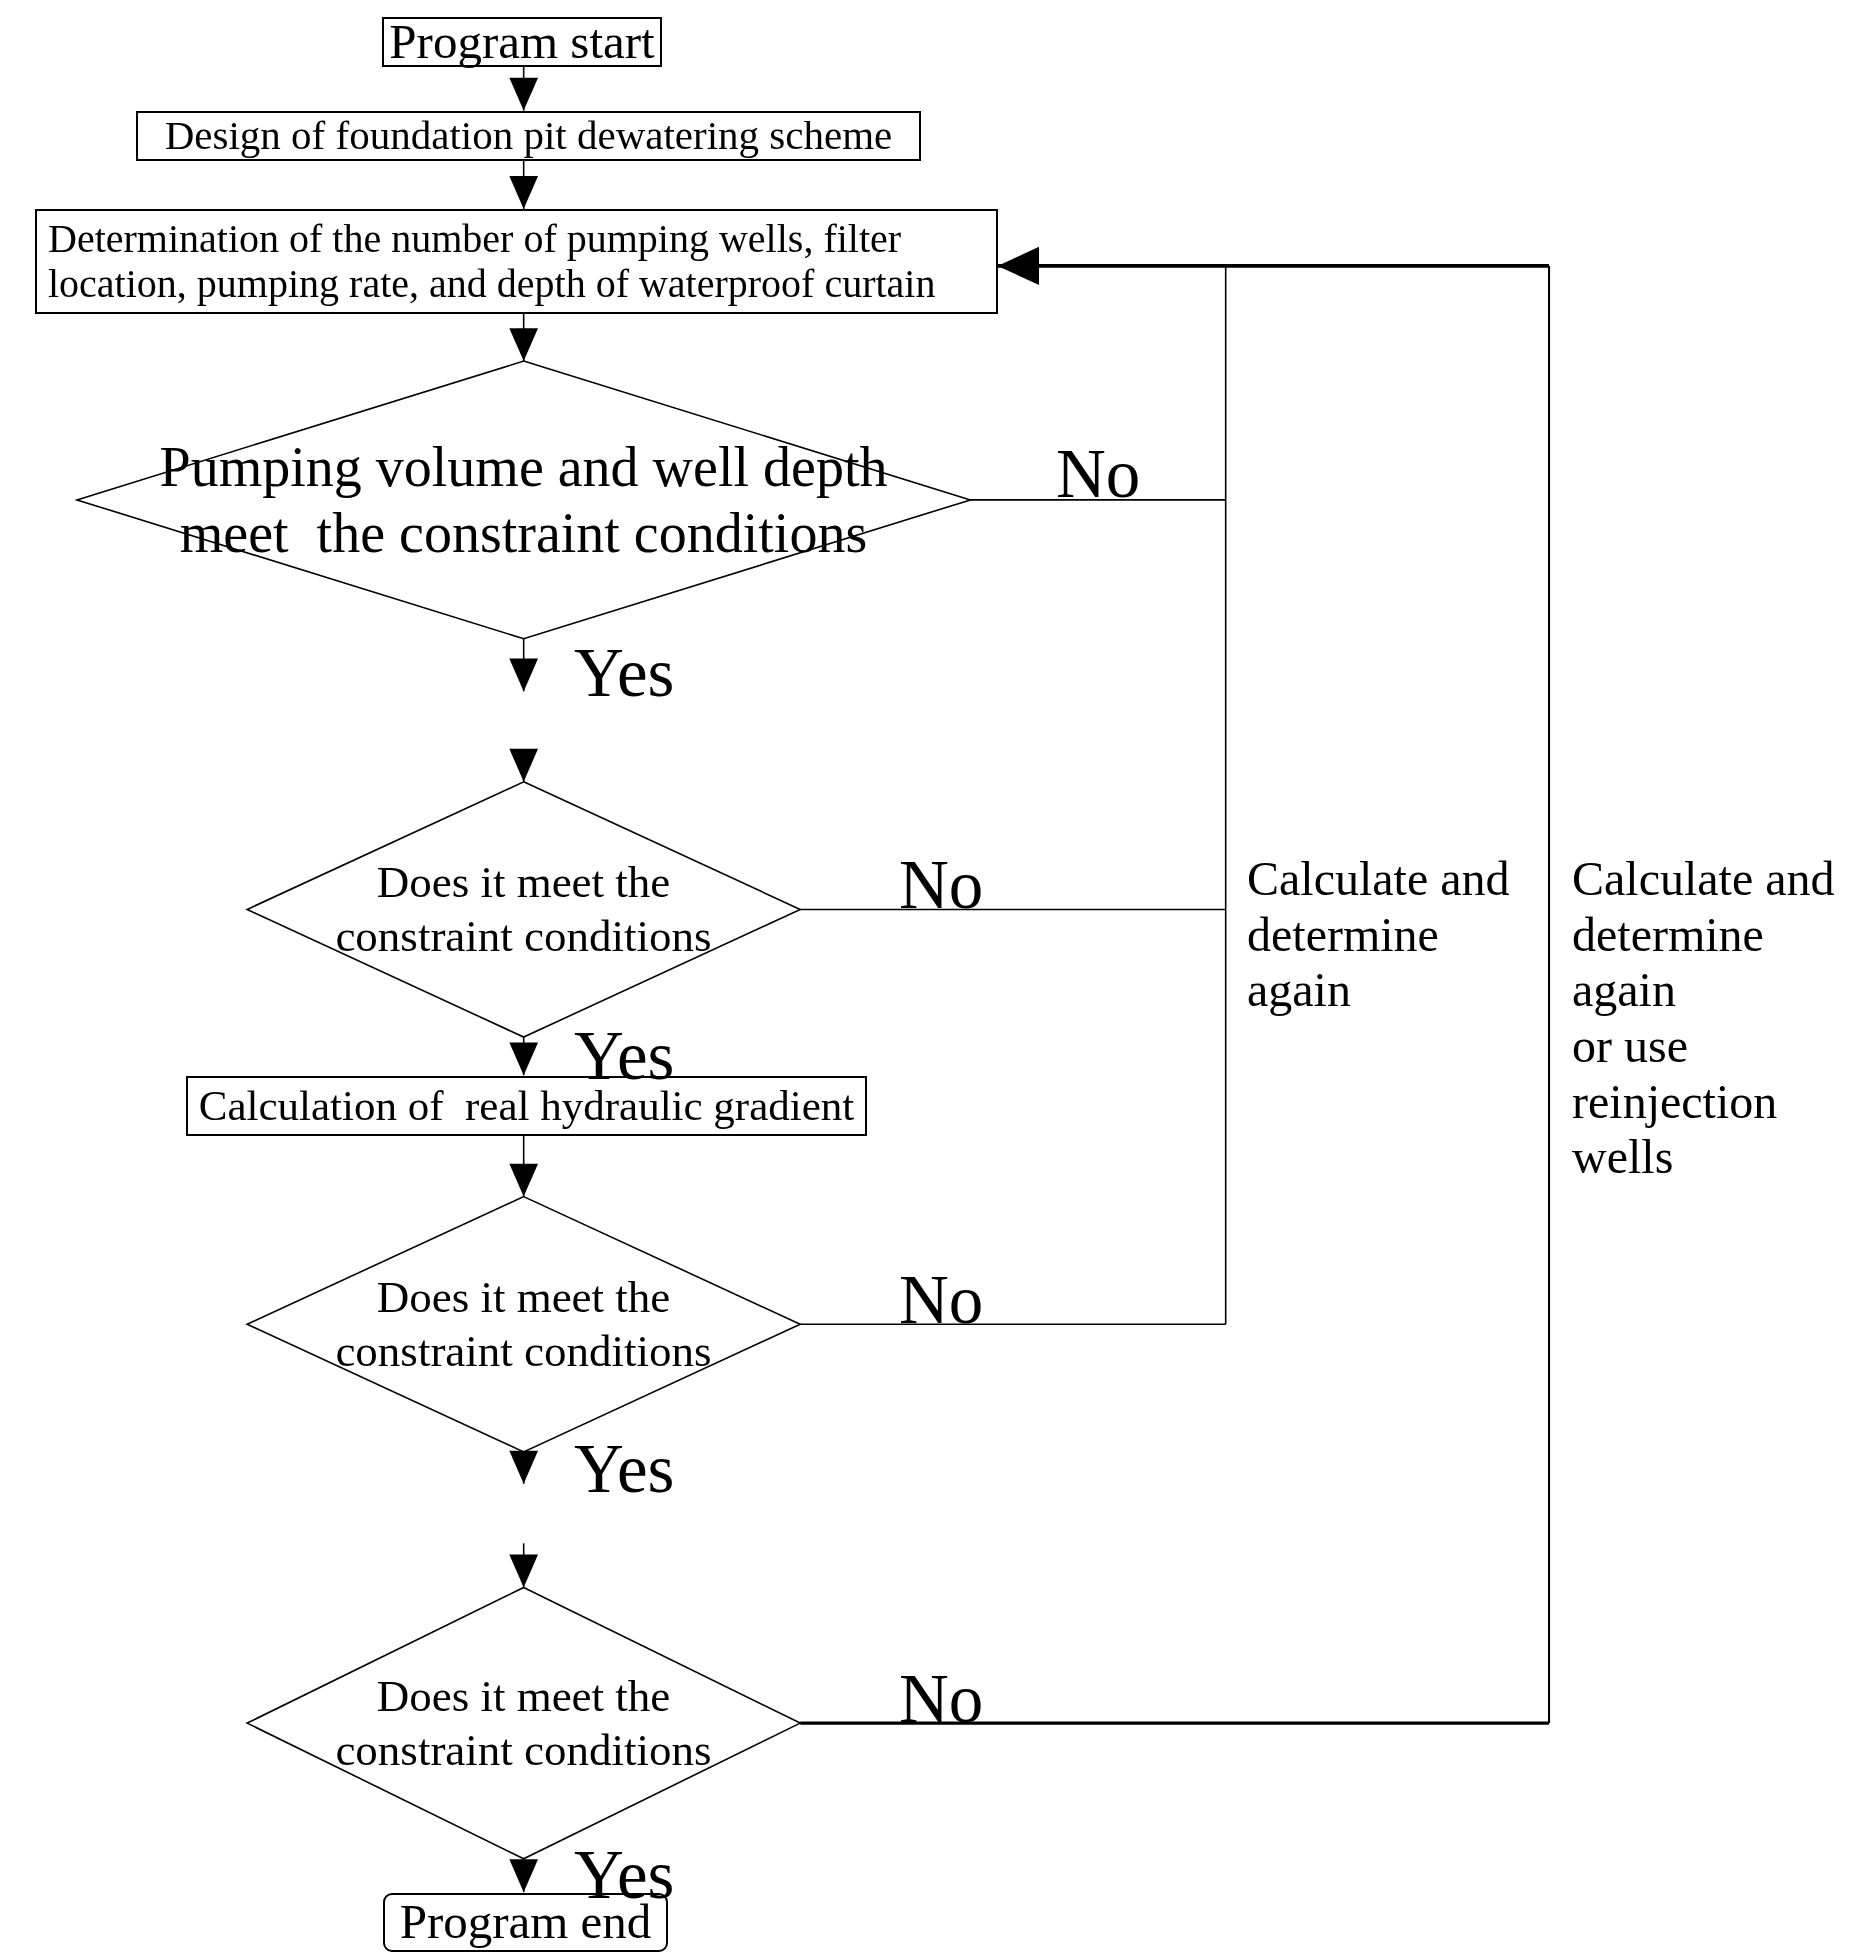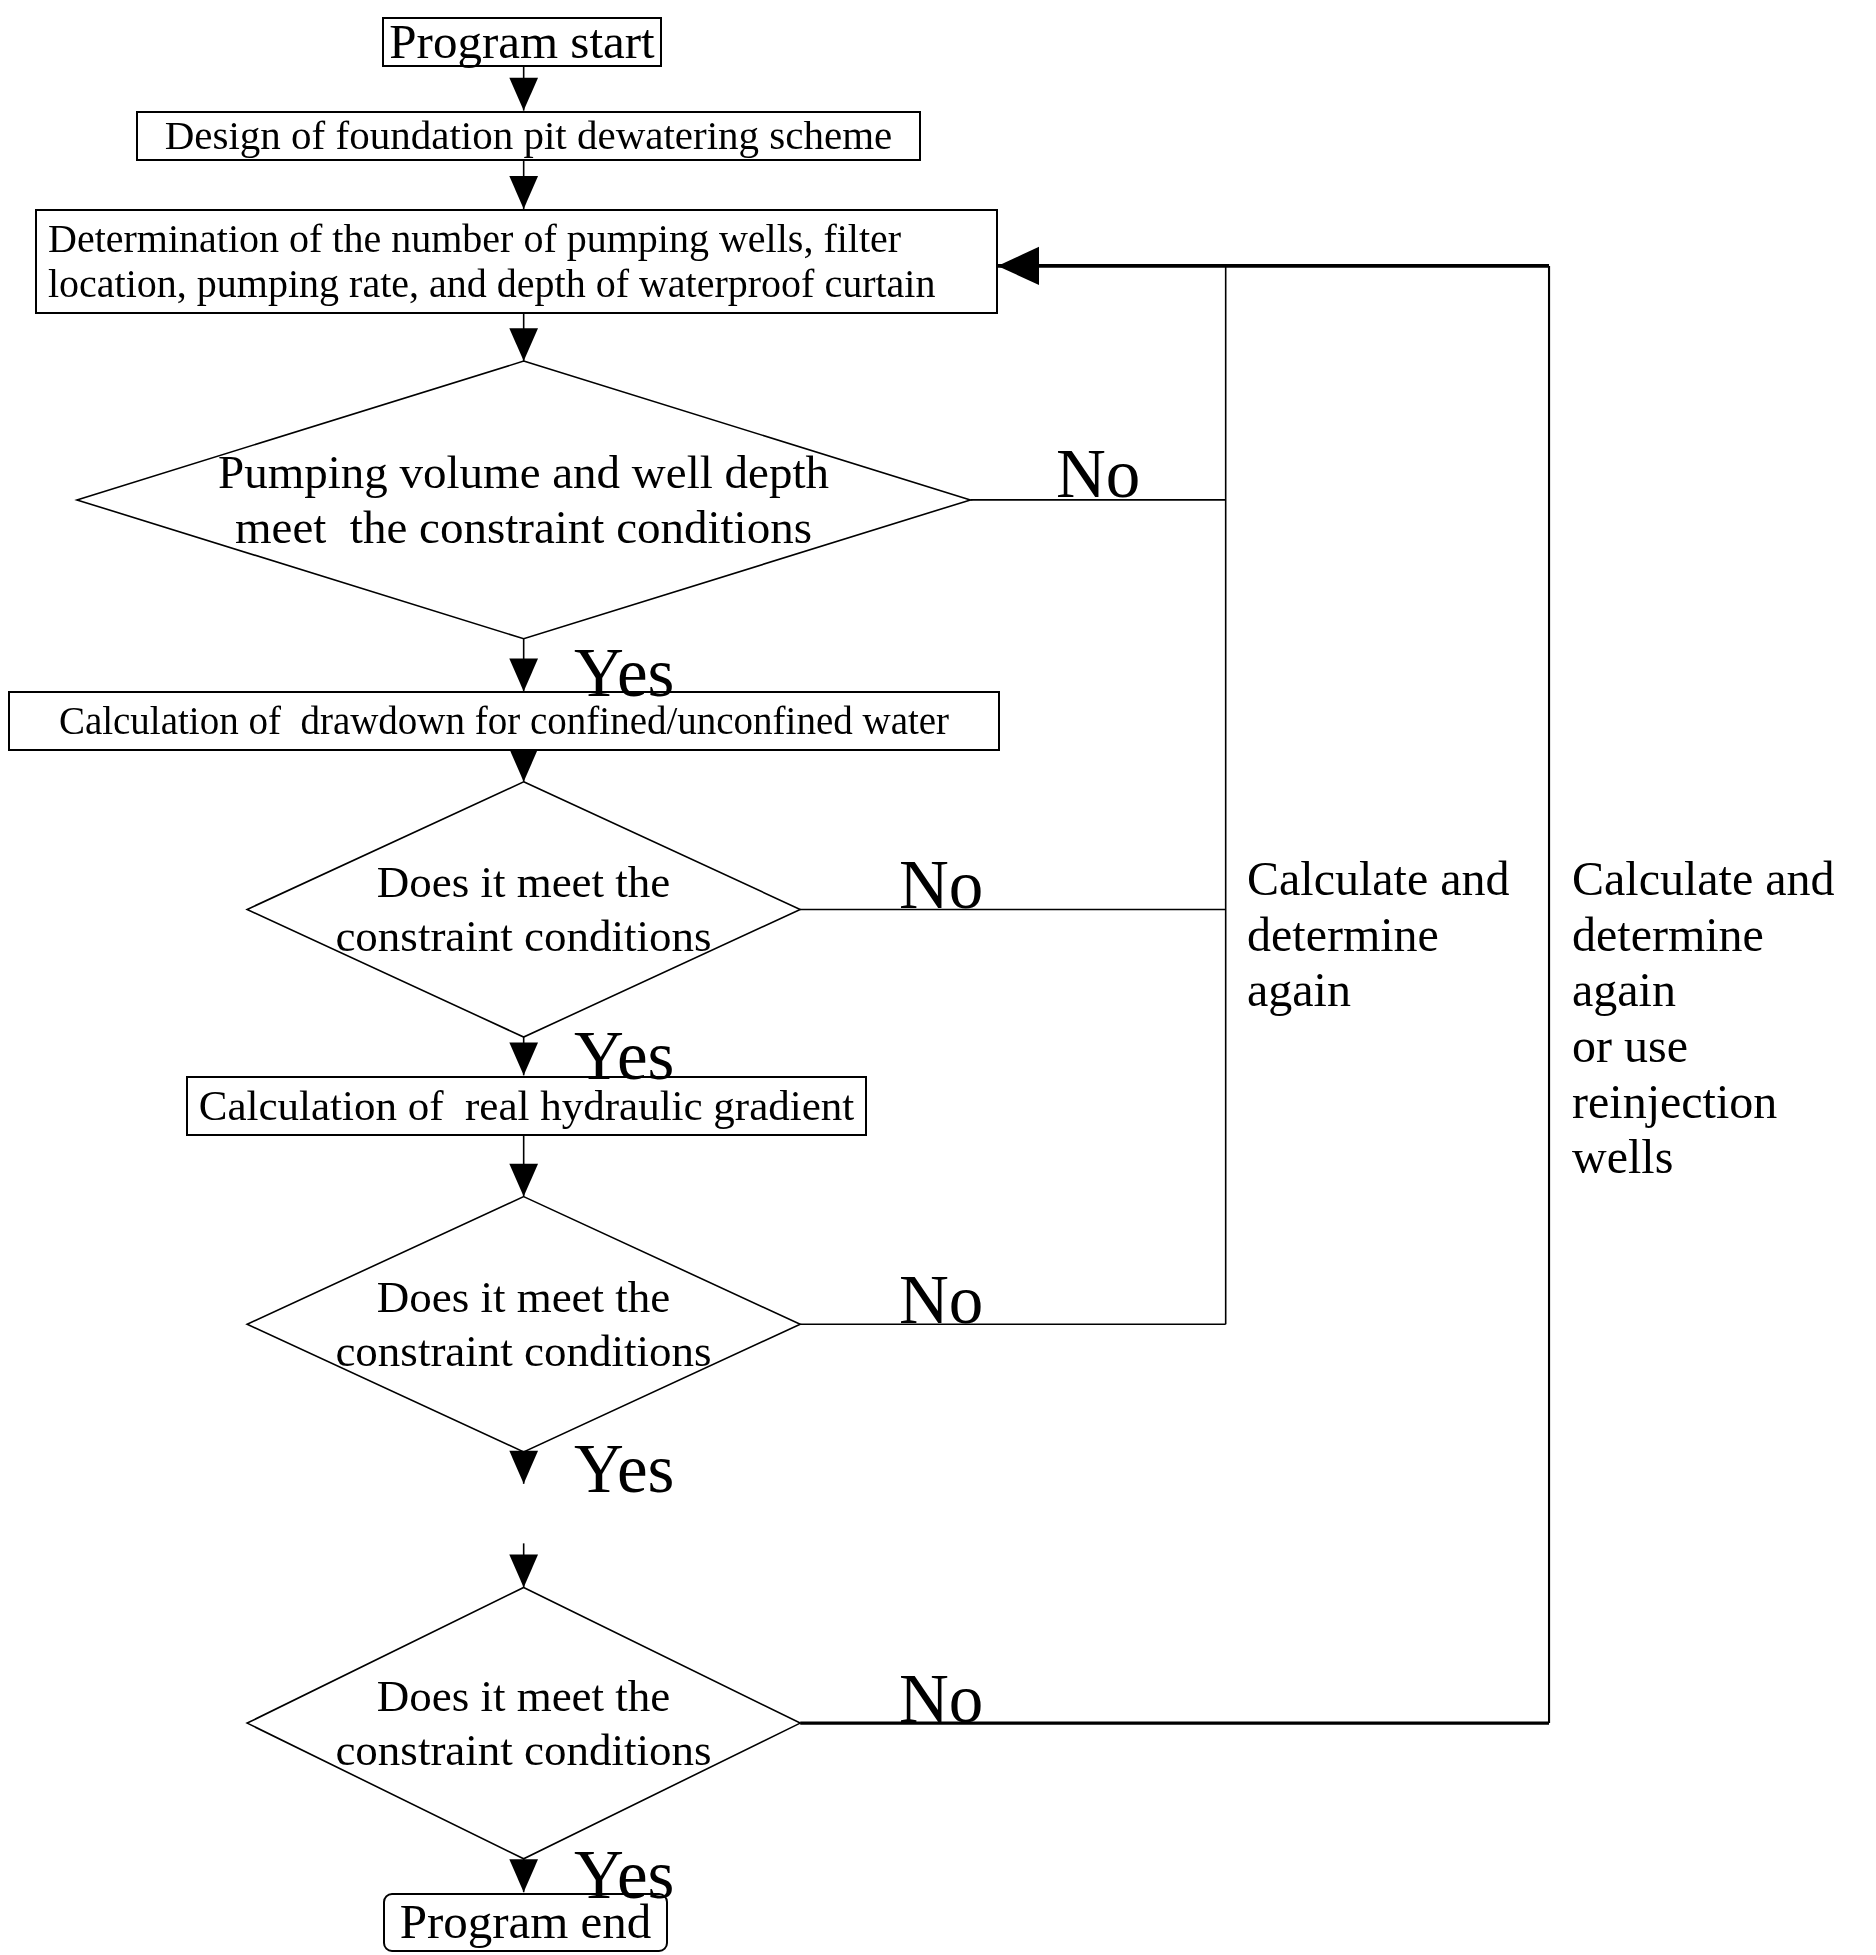--- a/index.html
+++ b/index.html
@@ -99,34 +99,31 @@
 
   <div class="node" style="left:136px;top:111px;width:785px;height:50px;font-size:41px;">
     <span>Design of foundation pit dewatering scheme</span>
   </div>
 
   <div class="node" style="left:35px;top:209px;width:963px;height:105px;font-size:40px;justify-content:flex-start;text-align:left;padding:0 11px;">
     <span>Determination of the number of pumping wells, filter
 location, pumping rate, and depth of waterproof curtain</span>
   </div>
 
-  <div class="node" style="left:8px;top:691px;width:992px;height:60px;font-size:39px;">
-    <span>Calculation of  drawdown for confined/unconfined water</span>
-  </div>
 
   <div class="node" style="left:186px;top:1076px;width:681px;height:60px;font-size:43px;">
     <span>Calculation of  real hydraulic gradient</span>
   </div>
 
 
   <div class="node" style="left:383px;top:1893px;width:285px;height:59px;font-size:49px;border-radius:9px;">
     <span>Program end</span>
   </div>
 
-  <div class="diamond-label" style="left:130px;top:361px;width:787px;height:278px;font-size:47px;padding-bottom:43px;">
+  <div class="diamond-label" style="left:130px;top:361px;width:787px;height:278px;font-size:56px;padding-bottom:43px;">
     <span>Pumping volume and well depth
 meet  the constraint conditions</span>
   </div>
 
   <div class="diamond-label" style="left:247px;top:782px;width:553px;height:255px;font-size:45px;padding-bottom:59px;">
     <span>Does it meet the
 constraint conditions</span>
   </div>
 
   <div class="diamond-label" style="left:247px;top:1197px;width:553px;height:255px;font-size:45px;padding-bottom:59px;">

